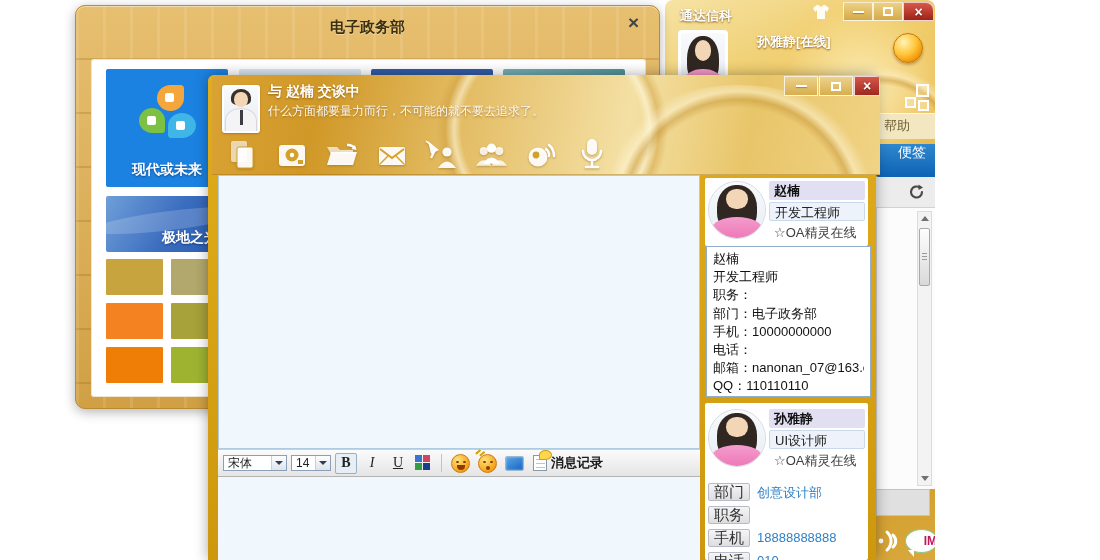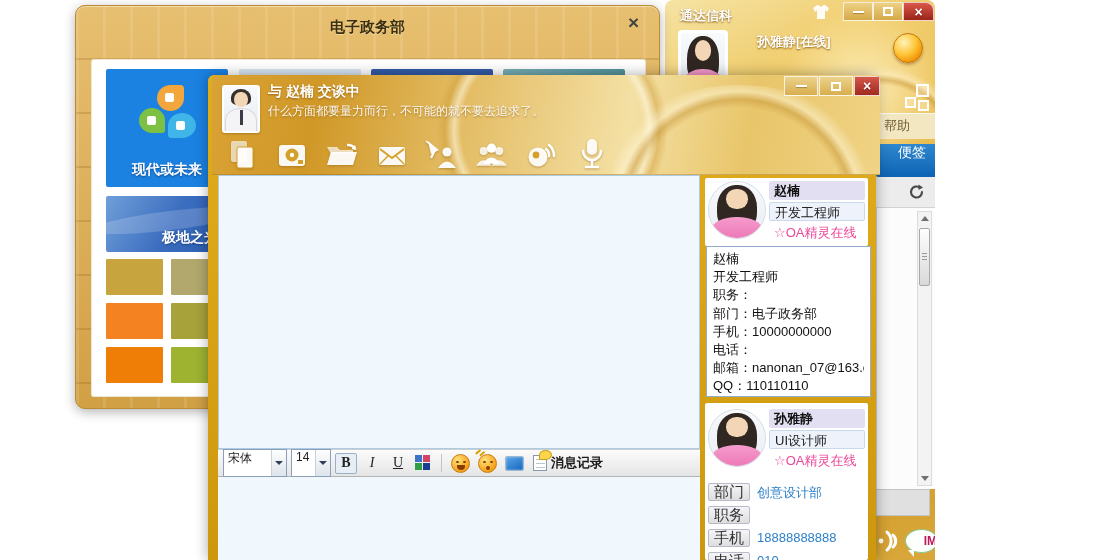--- a/index.html
+++ b/index.html
@@ -97,21 +97,21 @@
     background:linear-gradient(#ecd28c,#d8ae4e);display:flex;align-items:center;justify-content:center}
   .cw-btn.min{left:572px;width:34px}.cw-btn.max{left:607px;width:34px}
   .cw-btn.close{left:642px;width:26px;background:linear-gradient(#d4574a,#a02a1e)}
   .cw-tools{position:absolute;left:12px;top:58px;display:flex;gap:15px}
   .tool{width:35px;height:38px;display:flex;align-items:flex-end;justify-content:center}
   .tool svg{filter:drop-shadow(0 1px 1px rgba(150,100,20,.55))}
   .msg-area{position:absolute;left:10px;top:100px;width:482px;height:274px;background:#f0f7fd;border:1px solid #aecbe4}
   .font-bar{position:absolute;left:10px;top:374px;width:482px;height:28px;
     background:linear-gradient(#fbfbfb,#e5e5e5);border-top:1px solid #cfcfcf;border-bottom:1px solid #b3b3b3;
     display:flex;align-items:center;gap:4px;padding:0 5px;font-size:12px;color:#222}
-  .sel{height:28px;background:#fff;border:1px solid #8aa0b8;display:flex;}
+  .sel{height:16px;background:#fff;border:1px solid #8aa0b8;display:flex;align-items:center}
   .sel .txt{padding:0 4px;flex:1;white-space:nowrap}
   .sel .arr{width:15px;height:100%;border-left:1px solid #c8d0d8;background:linear-gradient(#fefefe,#dde4eb);
     display:flex;align-items:center;justify-content:center}
   .sel .arr b{width:0;height:0;border-left:4px solid transparent;border-right:4px solid transparent;border-top:4px solid #30405a}
   .sel.font{width:64px}.sel.size{width:40px}
   .fmt{width:22px;height:21px;display:flex;align-items:center;justify-content:center;
     font-family:"Liberation Serif","DejaVu Serif",serif;font-size:14px;color:#222}
   .fmt.b{font-weight:bold;border:1px solid #9ab0c4;background:#e7eef5;border-radius:2px}
   .fmt.i{font-style:italic}
   .fmt.u{text-decoration:underline}
@@ -141,21 +141,21 @@
   .card{position:absolute;background:#fff;border-radius:2px}
   .card.peer{left:497px;top:103px;width:163px;height:68px}
   .card.self{left:497px;top:328px;width:163px;height:157px}
   .cava{position:absolute;left:3px;top:3px;width:58px;height:58px;border-radius:50%;overflow:hidden;
     border:1px solid #d3dce4;background:linear-gradient(#f7fafc,#e4ecf3)}
   .card.self .cava{top:6px}
   .crow{position:absolute;left:64px;width:96px;height:19px;font-size:13px;line-height:19px;padding-left:5px;
     white-space:nowrap;overflow:hidden;border-radius:2px}
   .crow.name{background:#e2dff2;font-weight:bold;color:#111}
   .crow.role{background:#eef3fb;border:1px solid #c9d9eb;color:#222}
-  .crow.stat{color:#ec4899}
+  .crow.stat{color:#404040}
   .card.peer .crow.name{top:3px}.card.peer .crow.role{top:24px}.card.peer .crow.stat{top:45px}
   .card.self .crow.name{top:6px}.card.self .crow.role{top:27px}.card.self .crow.stat{top:48px}
   .tooltip{position:absolute;left:498px;top:171px;width:165px;height:151px;background:#fff;border:1px solid #92aecd;
     padding:3px 6px;font-size:13px;color:#111;line-height:18.2px}
   .tooltip div{white-space:nowrap;overflow:hidden}
   .frow{position:absolute;left:0;width:163px;height:20px}
   .frow .chip{position:absolute;left:3px;top:0;width:42px;height:18px;border:1px solid #b9bac8;border-radius:2px;
     background:linear-gradient(#f5f5f9,#dededf);font-size:15px;color:#333;text-align:center;line-height:16px}
   .frow .val{position:absolute;left:52px;top:1px;font-size:13px;color:#2e80c8;white-space:nowrap}
 

